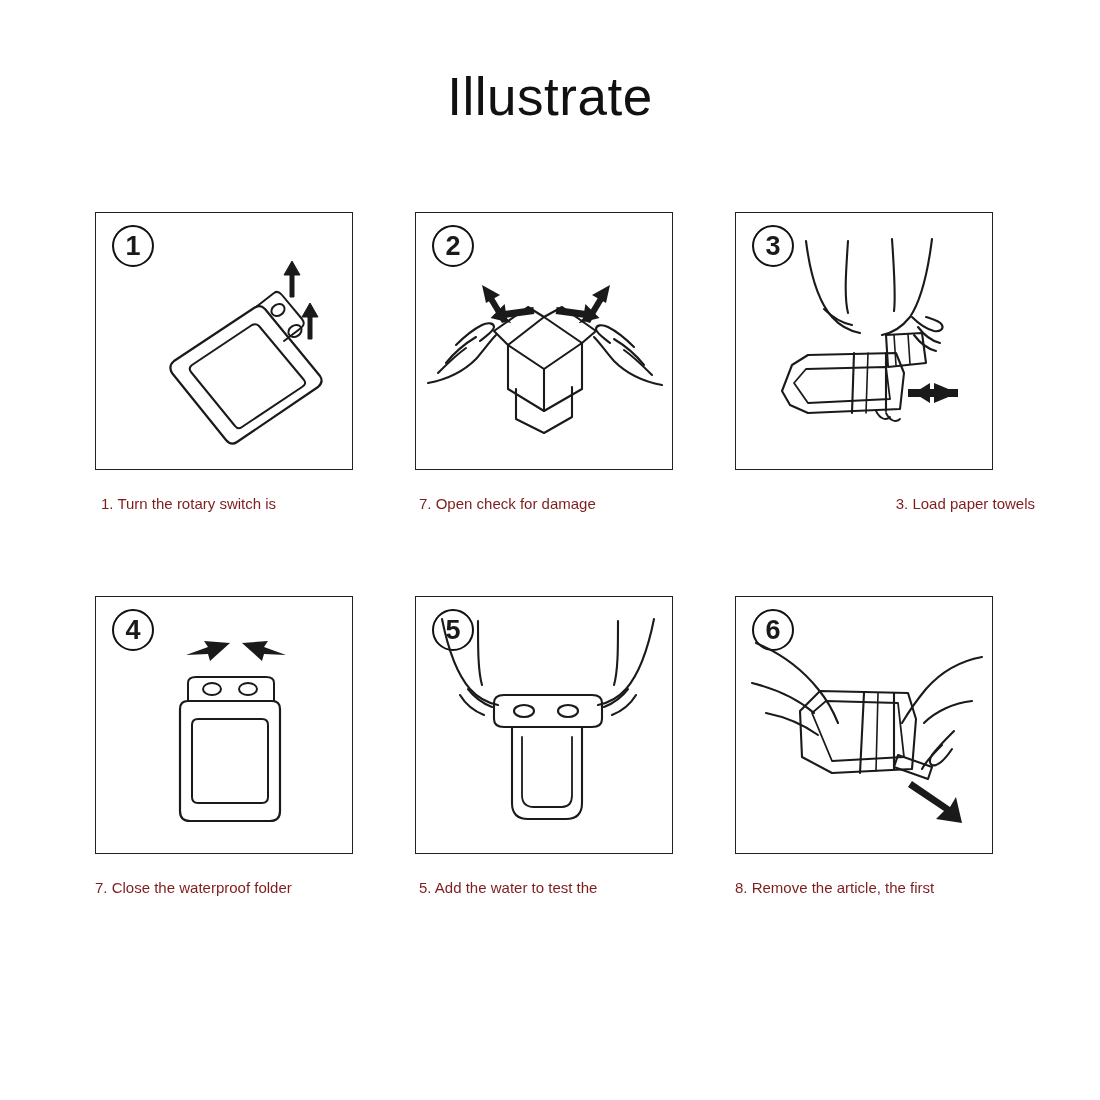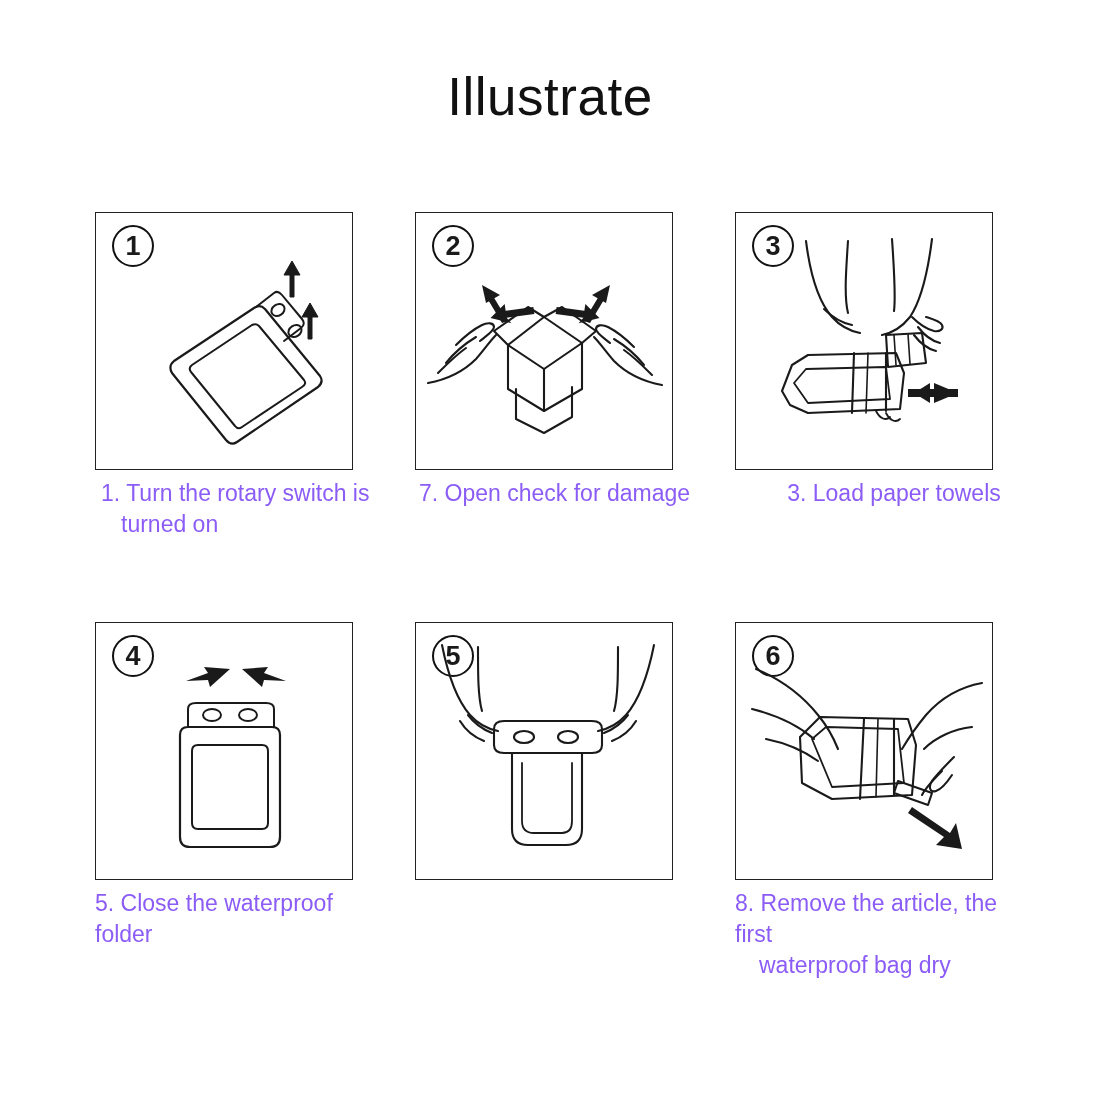--- a/index.html
+++ b/index.html
@@ -63,29 +63,29 @@
     font-weight: 700;
     line-height: 1;
     box-sizing: border-box;
     background: #fff;
   }
   .art {
     position: absolute;
     inset: 0;
   }
   .caption {
-    margin-top: 8px;
-    font-size: 23px;
+    margin-top: 24px;
+    font-size: 15px;
     line-height: 1.35;
-    color: #8b5cf6;
+    color: #7f1d1d;
     width: 282px;
   }
   .caption.c1 { text-align: left; padding-left: 6px; }
   .caption.c2 { text-align: left; padding-left: 4px; }
-  .caption.c3 { text-align: center; padding-left: 18px; }
+  .caption.c3 { text-align: right; padding-left: 18px; }
   .caption.c4 { text-align: left; padding-left: 0px; }
   .caption.c5 { text-align: left; padding-left: 4px; }
   .caption.c6 { text-align: left; padding-left: 0px; }
   .indent2 { display: block; padding-left: 20px; }
   .indent3 { display: block; padding-left: 24px; }
   svg { display: block; }
 </style>
 </head>
 <body>
 
@@ -112,21 +112,20 @@
 
           <g fill="#1a1a1a" stroke="#1a1a1a" stroke-width="1">
             <path d="M188 62 L196 48 L204 62 L198 62 L198 84 L194 84 L194 62 Z"></path>
             <path d="M206 104 L214 90 L222 104 L216 104 L216 126 L212 126 L212 104 Z"></path>
           </g>
         </svg>
       </div>
     </div>
     <div class="caption c1">
       <span>1. Turn the rotary switch is</span>
-      <span class="indent2">turned on</span>
     </div>
   </div>
 
   <div class="cell spacer"></div>
 
   <div class="cell">
     <div class="panel">
       <div class="step-num">2</div>
       <div class="art">
         <svg width="258" height="258" viewBox="0 0 258 258">
@@ -240,21 +239,21 @@
           </g>
 
           <g fill="#1a1a1a">
             <path d="M96 60 L118 52 L114 46 L140 48 L120 66 L118 59 Z" transform="translate(-6,-2)"></path>
             <path d="M168 60 L146 52 L150 46 L124 48 L144 66 L146 59 Z" transform="translate(22,-2) scale(1,1)"></path>
           </g>
         </svg>
       </div>
     </div>
     <div class="caption c4">
-      <span>5. Close the waterproof folder</span>
+      <span>7. Close the waterproof folder</span>
     </div>
   </div>
 
   <div class="cell spacer"></div>
 
   <div class="cell">
     <div class="panel">
       <div class="step-num">5</div>
       <div class="art">
         <svg width="258" height="258" viewBox="0 0 258 258">
@@ -275,20 +274,21 @@
             <ellipse cx="108" cy="114" rx="10" ry="6"></ellipse>
             <ellipse cx="152" cy="114" rx="10" ry="6"></ellipse>
 
             <path d="M96 130 L96 206 Q96 222 112 222 L150 222 Q166 222 166 206 L166 130"></path>
             <path d="M106 140 L106 198 Q106 210 118 210 L146 210 Q156 210 156 198 L156 140" stroke-width="1.8"></path>
           </g>
         </svg>
       </div>
     </div>
     <div class="caption c5">
+      <span>5. Add the water to test the</span>
     </div>
   </div>
 
   <div class="cell spacer"></div>
 
   <div class="cell">
     <div class="panel">
       <div class="step-num">6</div>
       <div class="art">
         <svg width="258" height="258" viewBox="0 0 258 258">
@@ -314,17 +314,16 @@
           </g>
 
           <g fill="#1a1a1a">
             <path d="M176 184 L214 210 L220 200 L226 226 L200 222 L208 214 L172 190 Z"></path>
           </g>
         </svg>
       </div>
     </div>
     <div class="caption c6">
       <span>8. Remove the article, the first</span>
-      <span class="indent3">waterproof bag dry</span>
     </div>
   </div>
 
 </div>
 
 </body></html>

